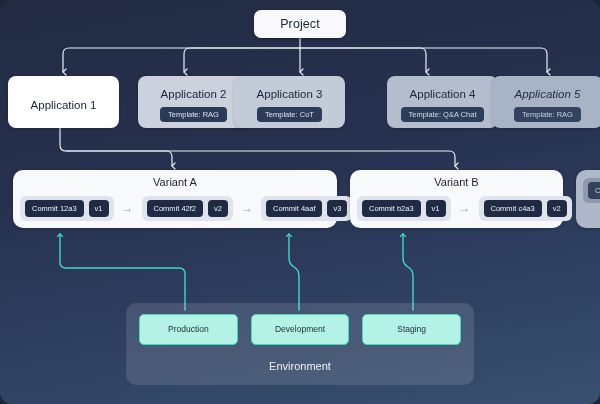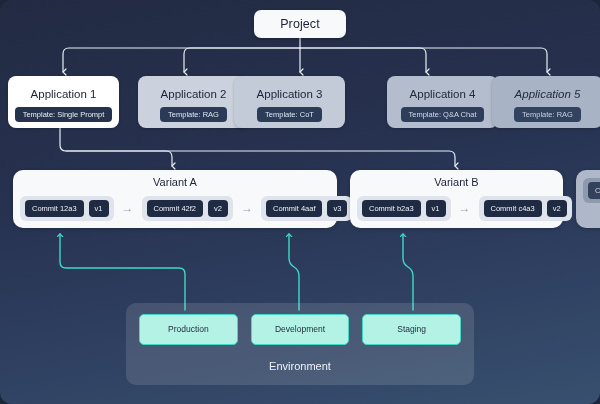--- a/index.html
+++ b/index.html
@@ -226,21 +226,20 @@
       <path d="M66,151 L449,151 Q455,151 455,157 L455,166" marker-end="url(#whiteArrow)"></path>
     </g>
   </svg>
 
   <div id="project" class="node">
     <span class="node-title">Project</span>
   </div>
 
   <div id="app1" class="node app">
     <span class="app-title">Application 1</span>
-    <span class="tpl">Template: Single Prompt</span>
   </div>
   <div id="app2" class="node app">
     <span class="app-title">Application 2</span>
     <span class="tpl">Template: RAG</span>
   </div>
   <div id="app3" class="node app">
     <span class="app-title">Application 3</span>
     <span class="tpl">Template: CoT</span>
   </div>
   <div id="app4" class="node app">

